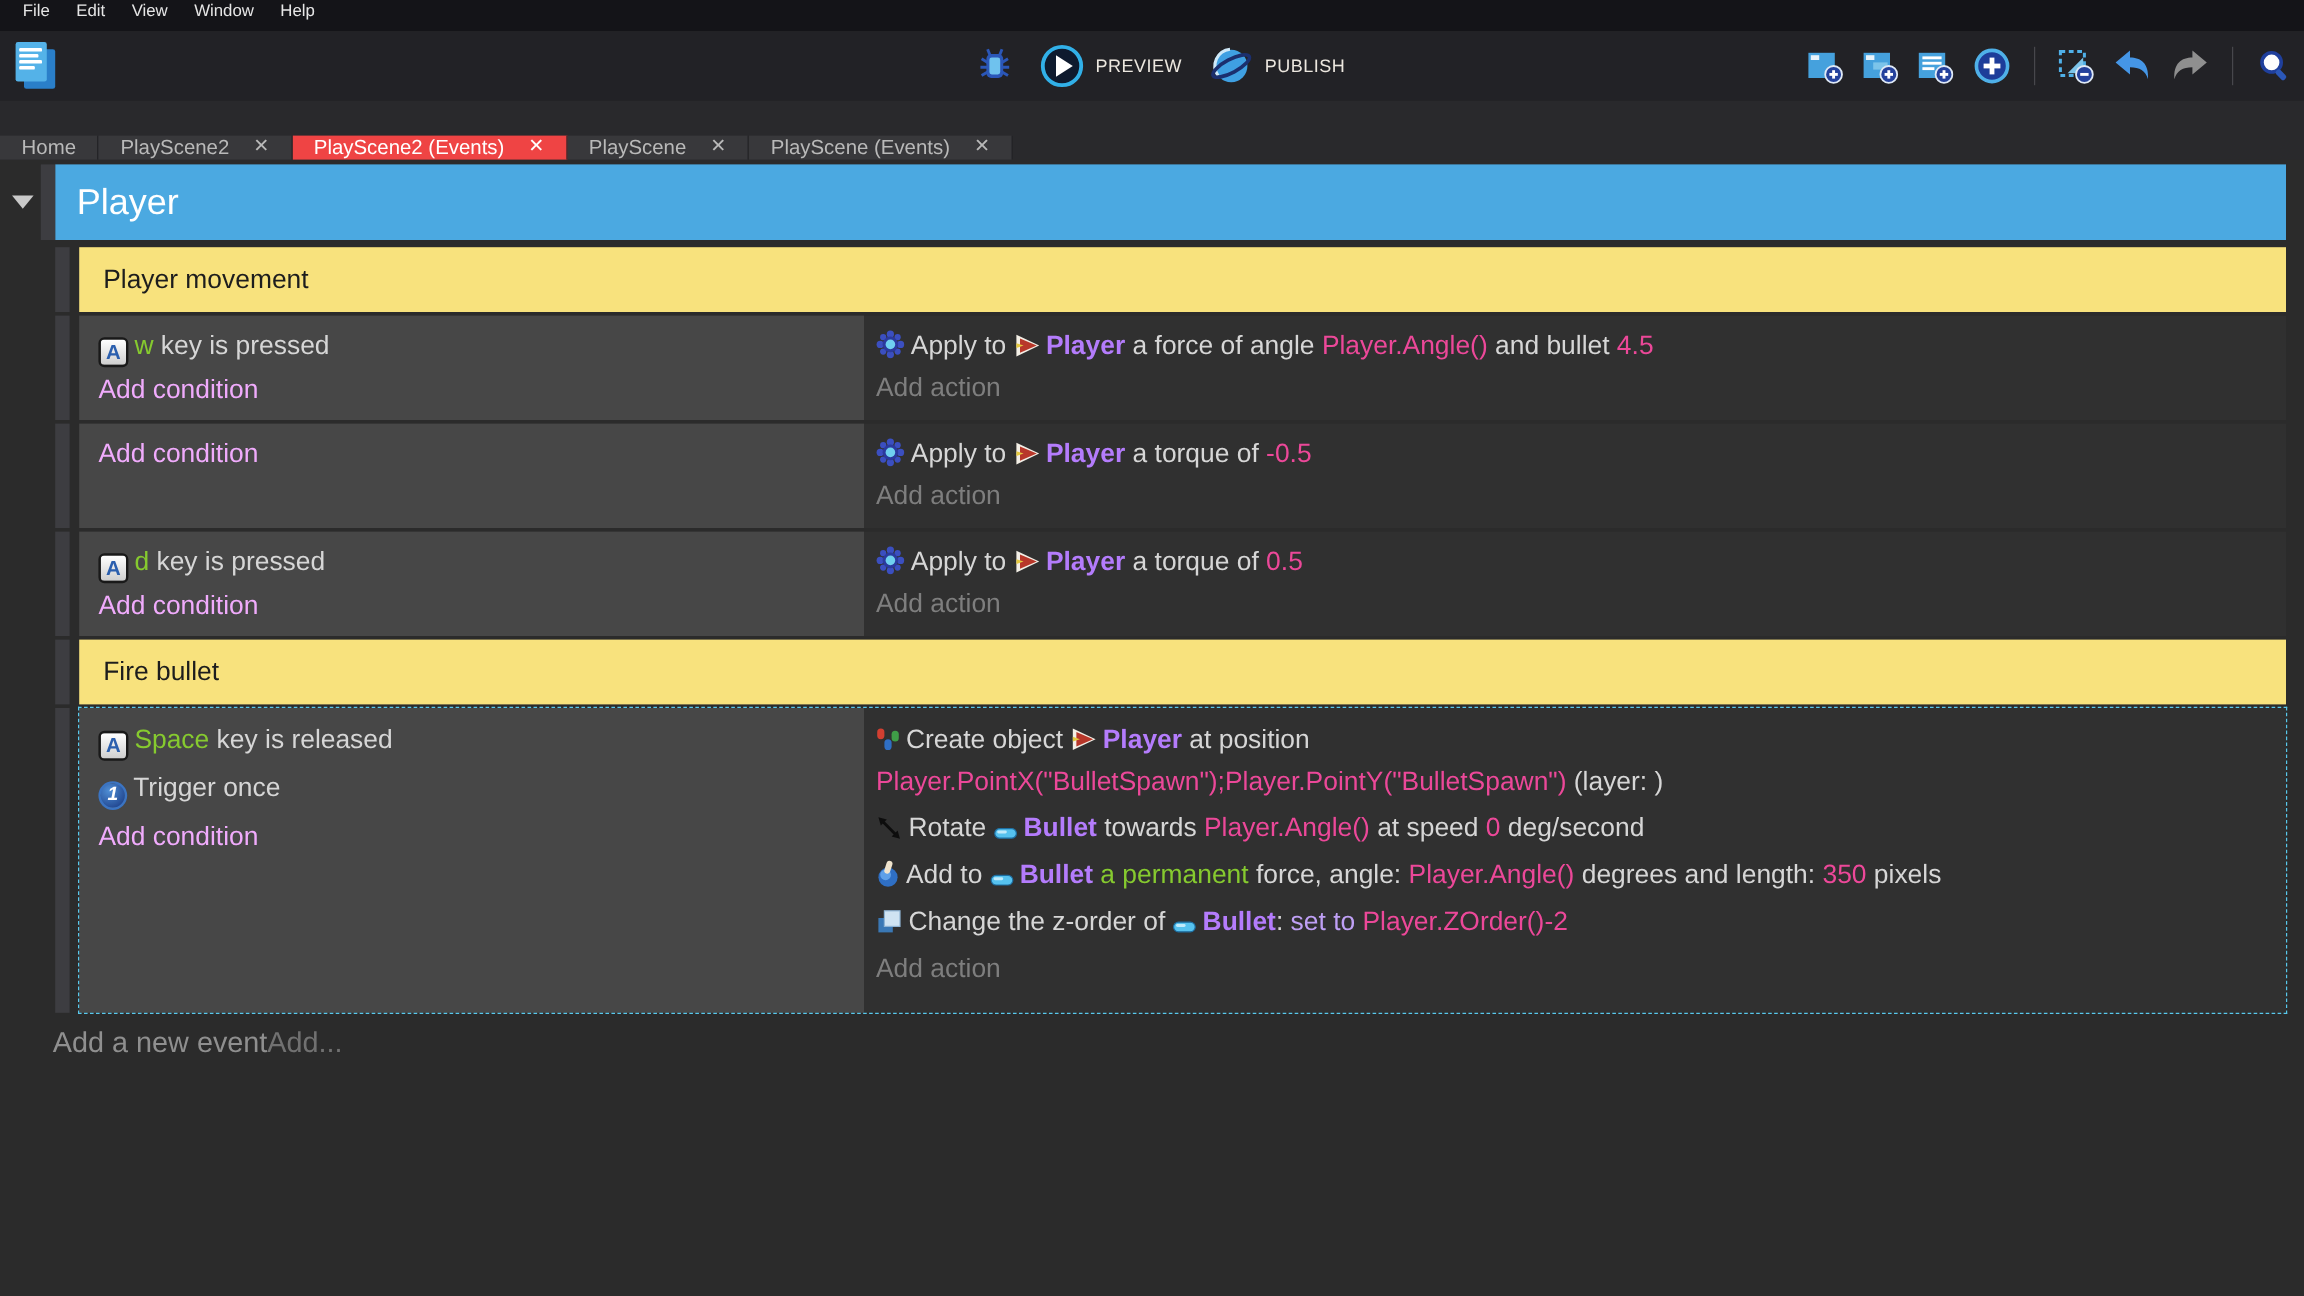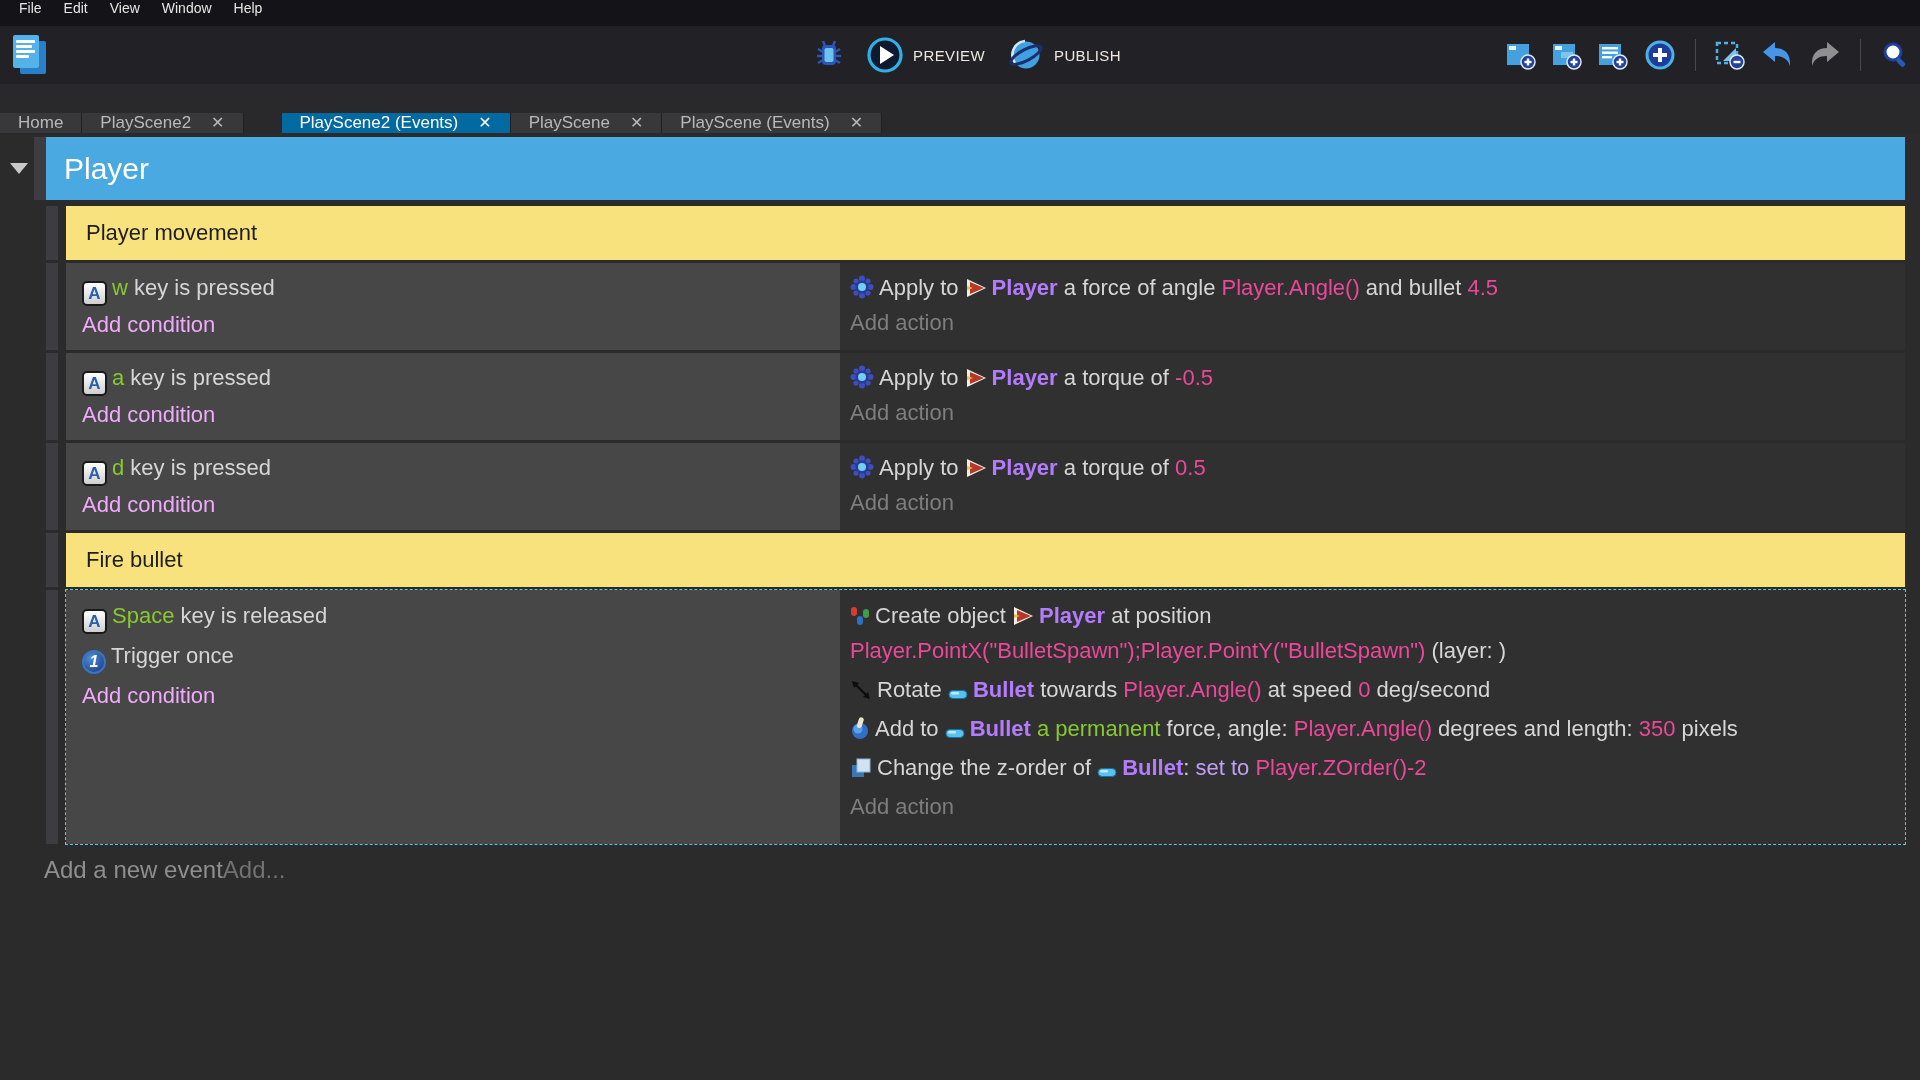--- a/index.html
+++ b/index.html
@@ -20,37 +20,37 @@
   .center-tools { position:absolute; left:812px; top:0; height:100%; display:flex; align-items:center; gap:18px; }
   .tb-btn { background:none; border:none; display:flex; align-items:center; cursor:pointer; padding:2px; }
   .tool-label { color:#ece7df; font-size:15px; letter-spacing:.4px; margin-left:9px; }
   .right-tools { position:absolute; right:8px; top:0; height:100%; display:flex; align-items:center; gap:12px; }
   .vsep { width:1px; height:32px; background:#47474c; margin:0 5px; }
 
   
   .tabbar { height:49px; background:#29292c; display:flex; align-items:flex-end; }
   .tab { display:flex; align-items:center; background:#38383b; border-right:1px solid #202023;
          padding:0 18px; gap:20px; font-size:17px; color:#b9b9b9; cursor:pointer; }
-  .tab.active { background:#0369a1; color:#fff;margin-left:38px; }
+  .tab.active { background:#ef4444; color:#fff; }
   .tab .close { font-size:16px; line-height:1; }
 
   
   .sheet { position:relative; padding-top:4px; }
   .collapse-arrow { position:absolute; left:10px; top:30px; width:0; height:0;
      border-left:9px solid transparent; border-right:9px solid transparent; border-top:11px solid #c9c9c9; }
   .group-player { margin:0 15px 6px 46px; height:63px; background:#4ba9e1; color:#fff; font-size:30px;
      display:flex; align-items:center; padding-left:18px; position:relative; }
   .handle::before { content:''; position:absolute; left:-20px; top:0; width:12px; height:100%; background:#3d3d41; }
   .group-player.handle::before { left:-12px; }
   .children { margin:0 15px 0 66px; display:flex; flex-direction:column; gap:3px; }
   .group-sub { height:54px; background:#f8e27d; color:#1d1d1d; font-size:22px;
      display:flex; align-items:center; padding-left:20px; position:relative; }
   .event-row { display:flex; min-height:87px; position:relative; }
   .event-row.selected { min-height:254px; outline:1px dashed #58c8ec; }
-  .cond-cell { width:774px; background:#474747; padding:8px 10px 6px 16px; }
+  .cond-cell { width:654px; background:#474747; padding:8px 10px 6px 16px; }
   .act-cell { flex:1; background:#303030; padding:8px 10px 6px 10px; }
   .line { font-size:22px; color:#d6d6d6; line-height:33px; margin-bottom:2px; }
   .selected .line { line-height:35px; margin-bottom:4px; }
   .add-line { font-size:22px; line-height:33px; color:#f0abfc; cursor:pointer; }
   .selected .add-line { line-height:35px; margin-top:2px; }
   .act-cell .add-line { color:#7e7e7e; }
   .seg-t { color:#d6d6d6; }
   .seg-o { color:#b47cfc; font-weight:bold; }
   .seg-e { color:#ec4899; }
   .seg-g { color:#86ca2f; }
@@ -241,21 +241,20 @@
             </svg><span class="seg-t">Apply to </span><svg width="22" height="22" viewBox="0 0 22 22">
               <polygon points="2,2 21,11 2,20" fill="#f3efe6"></polygon>
               <polygon points="5,5 19,11 5,17" fill="#b8372a"></polygon>
               <polygon points="2,9 8,11 2,13" fill="#e5c93f"></polygon>
             </svg><span class="seg-o">Player</span><span class="seg-t"> a force of angle </span><span class="seg-e">Player.Angle()</span><span class="seg-t"> and bullet </span><span class="seg-e">4.5</span></div>
           <div class="add-line">Add action</div>
         </div>
       </div>
       <div class="event-row handle">
         <div class="cond-cell">
-          <div class="line"><span class="kb-key">A</span><span class="seg-g">a</span><span class="seg-t"> key is pressed</span></div>
           <div class="add-line">Add condition</div>
         </div>
         <div class="act-cell">
           <div class="line"><svg width="24" height="24" viewBox="0 0 24 24">
               <g fill="#3b4fc0">
                 <circle cx="12" cy="3.5" r="3"></circle>
                 <circle cx="12" cy="20.5" r="3"></circle>
                 <circle cx="3.5" cy="12" r="3"></circle>
                 <circle cx="20.5" cy="12" r="3"></circle>
                 <circle cx="6" cy="6" r="2.6"></circle>

